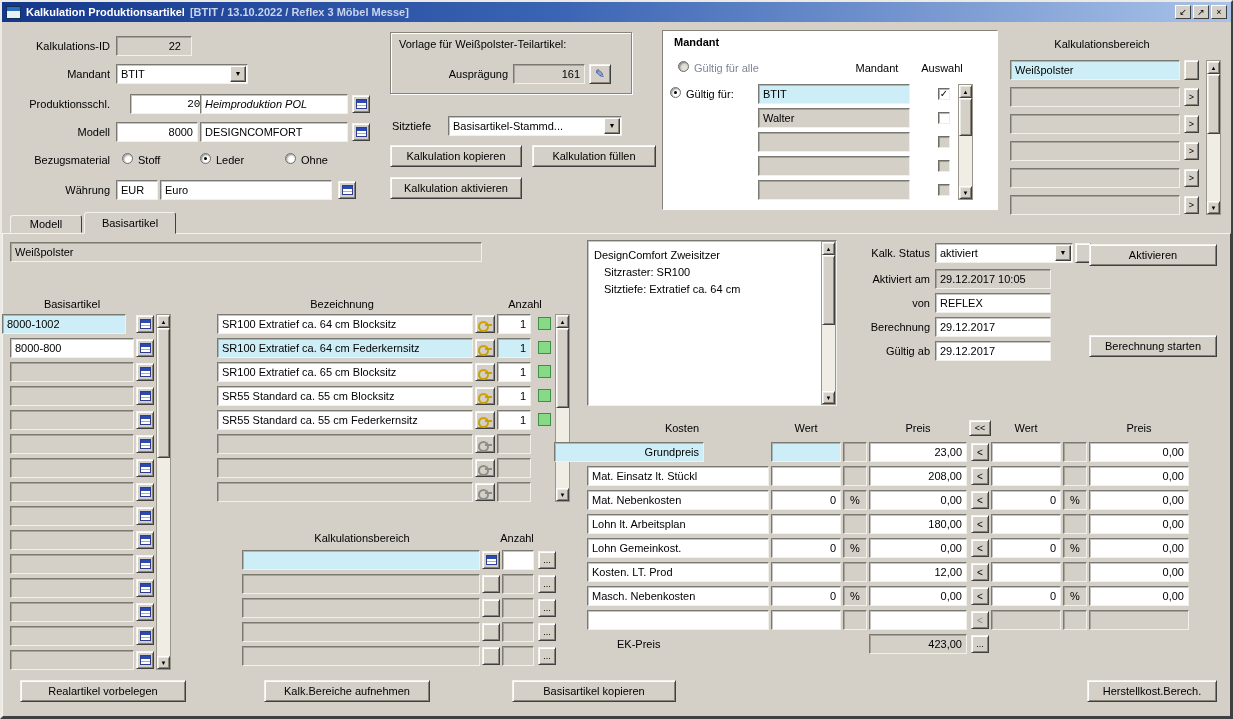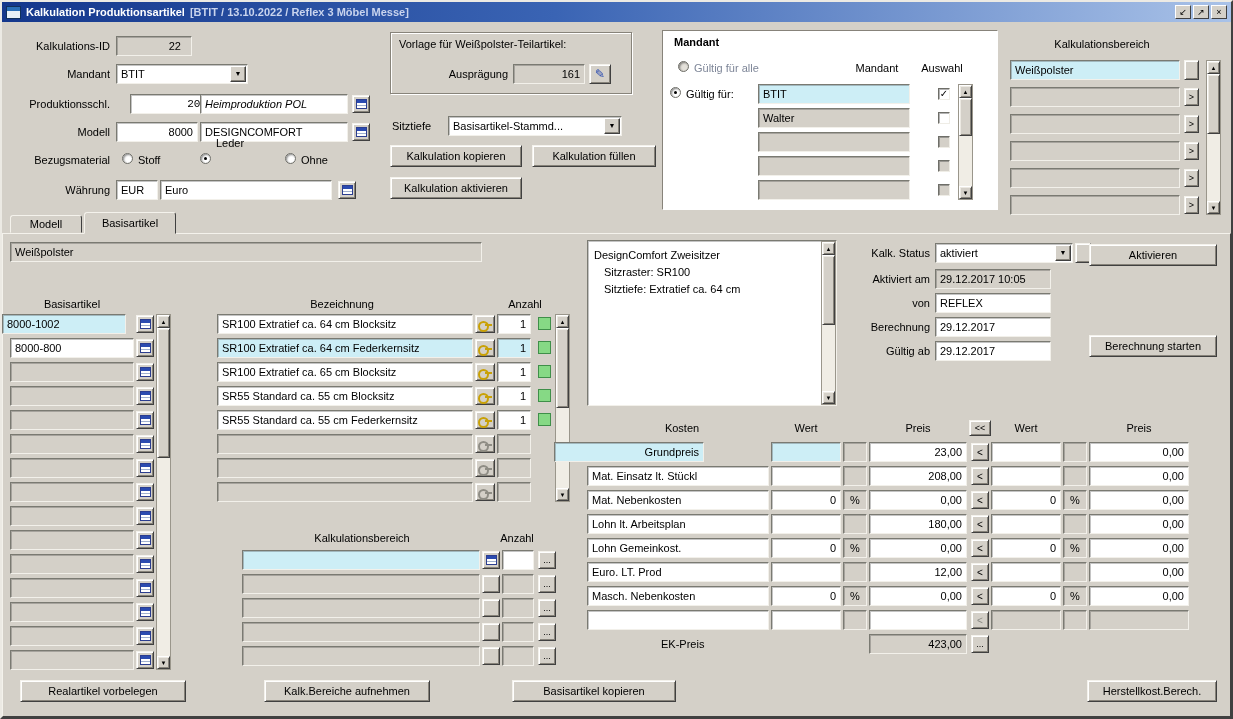--- a/index.html
+++ b/index.html
@@ -81,21 +81,21 @@
 <div class="f r" style="left:114px;top:120px;width:82px;">8000</div>
 <div class="f" style="left:198px;top:120px;width:148px;">DESIGNCOMFORT</div>
 <div class="btn" style="left:350px;top:121px;width:18px;height:18px;">
     <span class="ig"></span>
   </div>
 
 <div class="lbl r" style="left:8px;top:152px;width:100px;">Bezugsmaterial</div>
 <span class="rad" style="left:120px;top:151px;"></span>
 <div class="lbl" style="left:136px;top:152px;">Stoff</div>
 <span class="rad sel" style="left:198px;top:151px;"></span>
-<div class="lbl" style="left:214px;top:135px;">Leder</div>
+<div class="lbl" style="left:214px;top:152px;">Leder</div>
 <span class="rad" style="left:283px;top:151px;"></span>
 <div class="lbl" style="left:299px;top:152px;">Ohne</div>
 
 <div class="lbl r" style="left:8px;top:182px;width:100px;">Währung</div>
 <div class="f" style="left:114px;top:178px;width:42px;">EUR</div>
 <div class="f" style="left:158px;top:178px;width:172px;">Euro</div>
 <div class="btn" style="left:336px;top:179px;width:18px;height:18px;">
     <span class="ig"></span>
   </div>
 
@@ -391,21 +391,21 @@
 
 <div class="f" style="left:585px;top:536px;width:182px;">Lohn Gemeinkost.</div>
 <div class="f r" style="left:769px;top:536px;width:70px;">0</div>
 <div class="f g ctr" style="left:841px;top:536px;width:24px;">%</div>
 <div class="f r" style="left:867px;top:536px;width:98px;">0,00</div>
 <div class="btn" style="left:969px;top:537px;width:18px;height:18px;font-size:10px;">&lt;</div>
 <div class="f r" style="left:989px;top:536px;width:70px;">0</div>
 <div class="f g ctr" style="left:1061px;top:536px;width:24px;">%</div>
 <div class="f r" style="left:1087px;top:536px;width:100px;">0,00</div>
 
-<div class="f" style="left:585px;top:560px;width:182px;">Euro. LT. Prod</div>
+<div class="f" style="left:585px;top:560px;width:182px;">Kosten. LT. Prod</div>
 <div class="f r" style="left:769px;top:560px;width:70px;"></div>
 <div class="f g ctr" style="left:841px;top:560px;width:24px;"></div>
 <div class="f r" style="left:867px;top:560px;width:98px;">12,00</div>
 <div class="btn" style="left:969px;top:561px;width:18px;height:18px;font-size:10px;">&lt;</div>
 <div class="f r" style="left:989px;top:560px;width:70px;"></div>
 <div class="f g ctr" style="left:1061px;top:560px;width:24px;"></div>
 <div class="f r" style="left:1087px;top:560px;width:100px;">0,00</div>
 
 <div class="f" style="left:585px;top:584px;width:182px;">Masch. Nebenkosten</div>
 <div class="f r" style="left:769px;top:584px;width:70px;">0</div>
@@ -418,20 +418,20 @@
 
 <div class="f" style="left:585px;top:608px;width:182px;"></div>
 <div class="f r" style="left:769px;top:608px;width:70px;"></div>
 <div class="f g ctr" style="left:841px;top:608px;width:24px;"></div>
 <div class="f r" style="left:867px;top:608px;width:98px;"></div>
 <div class="btn" style="left:969px;top:609px;width:18px;height:18px;font-size:10px;color:#8a8a84;">&lt;</div>
 <div class="f g r" style="left:989px;top:608px;width:70px;"></div>
 <div class="f g ctr" style="left:1061px;top:608px;width:24px;"></div>
 <div class="f g r" style="left:1087px;top:608px;width:100px;"></div>
 
-<div class="lbl" style="left:620px;top:636px;padding-left:39px;">EK-Preis</div>
+<div class="lbl" style="left:576px;top:636px;padding-left:39px;">EK-Preis</div>
 <div class="f g r" style="left:867px;top:632px;width:98px;">423,00</div>
 <div class="btn" style="left:969px;top:633px;width:18px;height:18px;font-size:9px;">...</div>
 
 <div class="btn" style="left:18px;top:678px;width:166px;height:22px;">Realartikel vorbelegen</div>
 <div class="btn" style="left:262px;top:678px;width:166px;height:22px;">Kalk.Bereiche aufnehmen</div>
 <div class="btn" style="left:510px;top:678px;width:164px;height:22px;">Basisartikel kopieren</div>
 <div class="btn" style="left:1085px;top:678px;width:130px;height:22px;">Herstellkost.Berech.</div>
 
 </body></html>

